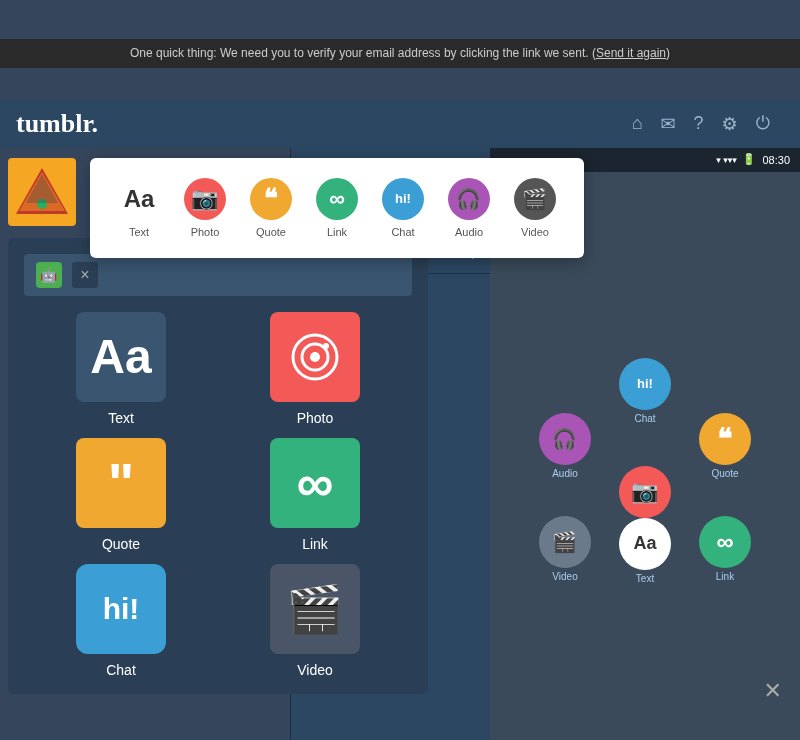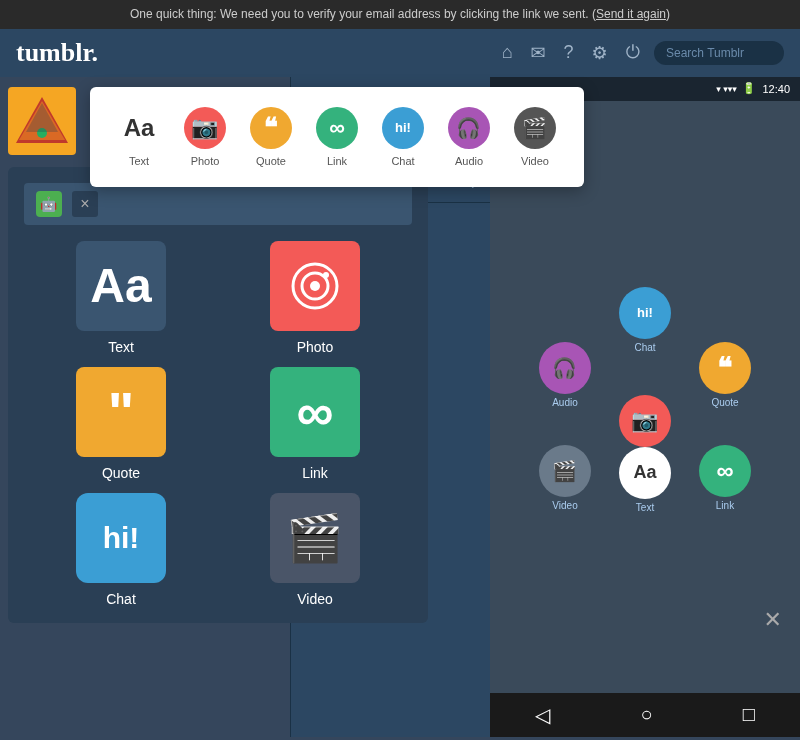--- a/index.html
+++ b/index.html
@@ -6,30 +6,32 @@
     body { width: 800px; height: 740px; overflow: hidden; font-family: 'Helvetica Neue', Arial, sans-serif; background: #35465c; }
 
     
     .notification-bar {
       background: #2a2a2a;
       color: #ccc;
       text-align: center;
       font-size: 12px;
       padding: 6px 10px;
       line-height: 1.4;
+      margin-top: 39px;
     }
     .notification-bar a { color: #ccc; text-decoration: underline; cursor: pointer; }
 
     
     .main-header {
       background: #2c4762;
       height: 48px;
       display: flex;
       align-items: center;
       padding: 0 16px;
+      margin-top: 32px;
     }
     .logo {
       color: white;
       font-size: 26px;
       font-weight: bold;
       font-family: Georgia, serif;
       margin-right: auto;
     }
     .nav-icons {
       display: flex;
@@ -332,21 +334,20 @@
 
 <div class="main-header">
   <div class="logo">tumblr.</div>
   <div class="nav-icons">
     <span class="nav-icon">⌂</span>
     <span class="nav-icon">✉</span>
     <span class="nav-icon">?</span>
     <span class="nav-icon">⚙</span>
     <span class="nav-icon">⏻</span>
   </div>
-  <input class="search-box" type="text" placeholder="Search Tumblr" style="">
 </div>
 
 <div class="content-area">
 
   <div class="main-area">
 
     <div class="blog-selector">
       <div class="blog-avatar">
         <svg class="triangle-avatar" viewBox="0 0 68 68">
           <rect width="68" height="68" fill="#f5a623" rx="4"></rect>
@@ -461,21 +462,21 @@
       <span style="color:#8aacca;font-size:14px;">👁</span>
       <span class="sidebar-item-label">Customize</span>
       <span class="sidebar-item-arrow">›</span>
     </div>
   </div>
 
   <div class="mobile-preview">
     <div class="mobile-status-bar">
       <span style="font-size:9px;">▾ ▾▾▾</span>
       <span>🔋</span>
-      <span>12:40</span>
+      <span>08:30</span>
     </div>
     <div class="mobile-screen">
 
       <div class="radial-menu">
 
         <div class="radial-item" style="top:10px;left:50%;transform:translateX(-50%);">
           <div class="radial-circle" style="background:#3b9ed4;font-size:13px;font-weight:bold;">hi!</div>
           <span class="radial-label">Chat</span>
         </div>
 

